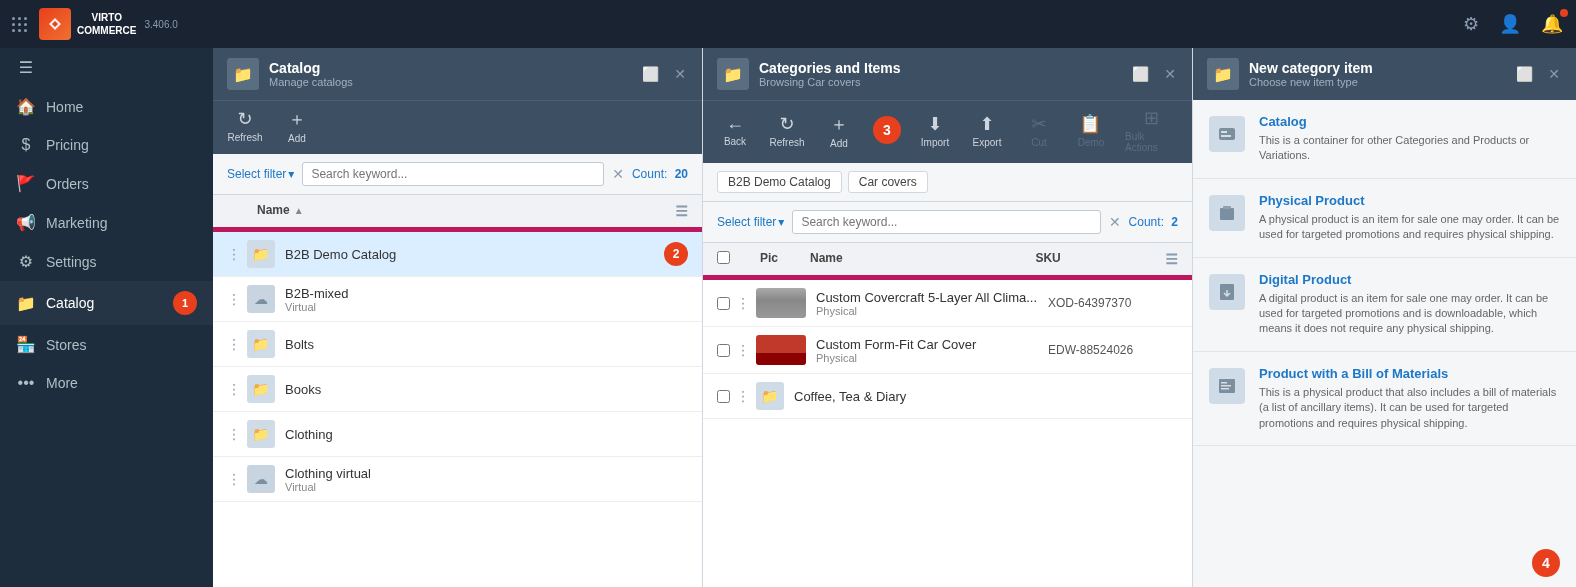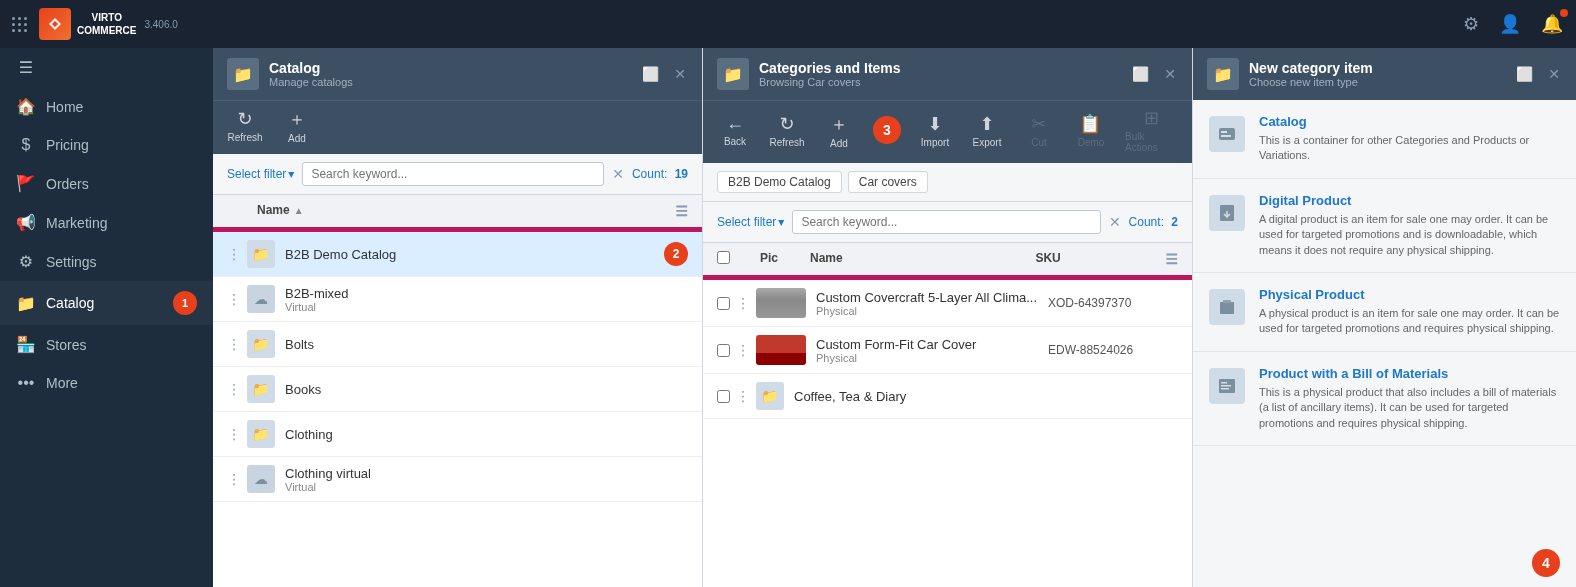--- a/index.html
+++ b/index.html
@@ -207,21 +207,21 @@
 
       <div class="filter-bar">
         <div class="filter-select">
           <span>Select filter</span>
           <span>▾</span>
         </div>
         <input class="filter-search" type="text" placeholder="Search keyword..." style="">
         <div class="filter-clear">✕</div>
         <div class="filter-count">
           <span>Count:</span>
-          <span class="count-num" style="margin-left:4px;color:#1e78c8;">19</span>
+          <span class="count-num" style="margin-left:4px;color:#1e78c8;">20</span>
         </div>
       </div>
 
       <div class="list-header">
         <div style="width:30px;"></div>
         <div class="col-name">
           <span>Name</span>
           <span class="sort-icon">▲</span>
         </div>
         <div class="list-menu-icon">☰</div>
@@ -413,40 +413,40 @@
           </div>
           <div>
             <div class="new-item-option-title">Catalog</div>
             <div class="new-item-option-desc">This is a container for other Categories and Products or Variations.</div>
           </div>
         </div>
 
         <div class="new-item-option">
           <div class="new-item-option-icon">
             <svg width="20" height="20" viewBox="0 0 20 20">
+                <rect x="3" y="5" width="14" height="12" rx="1" fill="#7a8fa0"></rect>
+                <rect x="6" y="3" width="8" height="3" rx="1" fill="#8fa0b0"></rect>
+              </svg>
+          </div>
+          <div>
+            <div class="new-item-option-title">Physical Product</div>
+            <div class="new-item-option-desc">A physical product is an item for sale one may order. It can be used for targeted promotions and requires physical shipping.</div>
+          </div>
+        </div>
+
+        <div class="new-item-option">
+          <div class="new-item-option-icon">
+            <svg width="20" height="20" viewBox="0 0 20 20">
                 <rect x="3" y="2" width="14" height="16" rx="1" fill="#7a8fa0"></rect>
                 <path d="M10 8 L10 14 M7 11 L10 14 L13 11" stroke="#ddd" stroke-width="1.5" fill="none"></path>
               </svg>
           </div>
           <div>
             <div class="new-item-option-title">Digital Product</div>
             <div class="new-item-option-desc">A digital product is an item for sale one may order. It can be used for targeted promotions and is downloadable, which means it does not require any physical shipping.</div>
-          </div>
-        </div>
-
-        <div class="new-item-option">
-          <div class="new-item-option-icon">
-            <svg width="20" height="20" viewBox="0 0 20 20">
-                <rect x="3" y="5" width="14" height="12" rx="1" fill="#7a8fa0"></rect>
-                <rect x="6" y="3" width="8" height="3" rx="1" fill="#8fa0b0"></rect>
-              </svg>
-          </div>
-          <div>
-            <div class="new-item-option-title">Physical Product</div>
-            <div class="new-item-option-desc">A physical product is an item for sale one may order. It can be used for targeted promotions and requires physical shipping.</div>
           </div>
         </div>
 
         <div class="new-item-option" style="position:relative;">
           <div class="new-item-option-icon">
             <svg width="20" height="20" viewBox="0 0 20 20">
                 <rect x="2" y="3" width="16" height="14" rx="1" fill="#7a8fa0"></rect>
                 <rect x="4" y="6" width="6" height="1.5" fill="#ddd"></rect>
                 <rect x="4" y="9" width="10" height="1.5" fill="#ddd"></rect>
                 <rect x="4" y="12" width="8" height="1.5" fill="#ddd"></rect>

